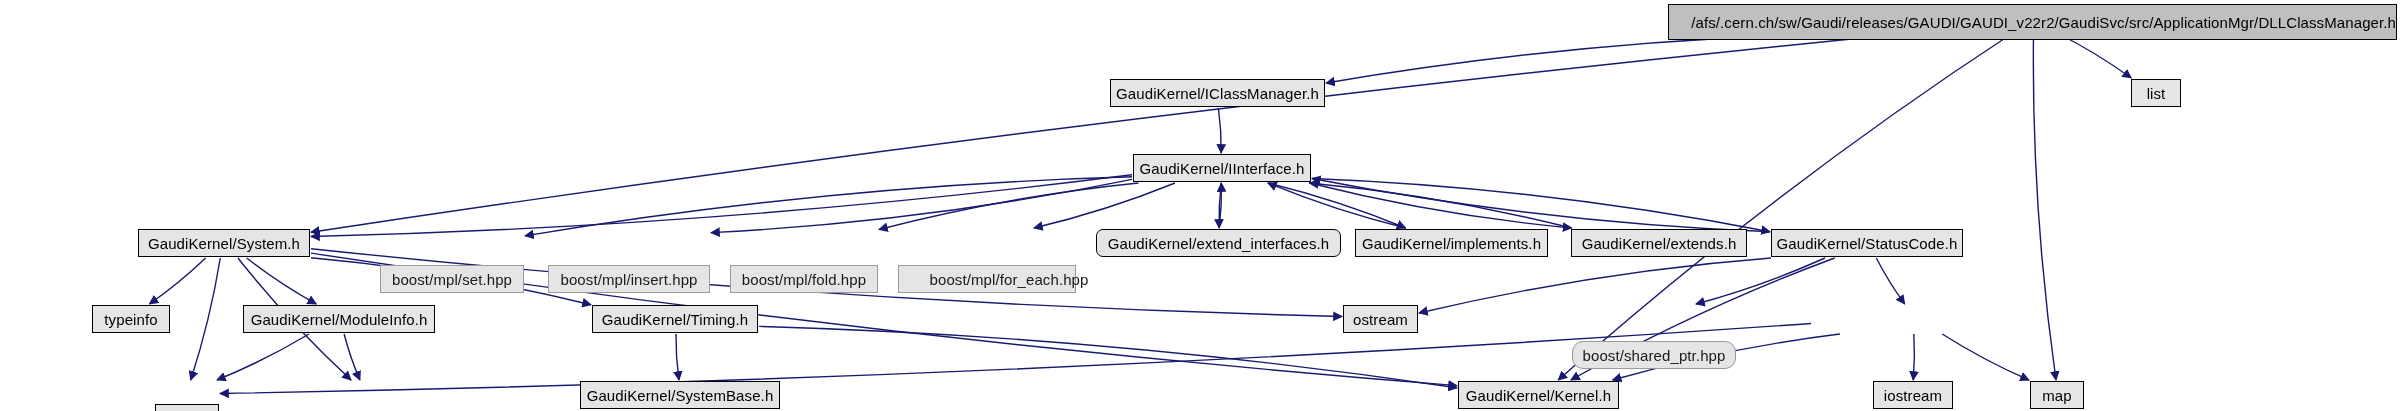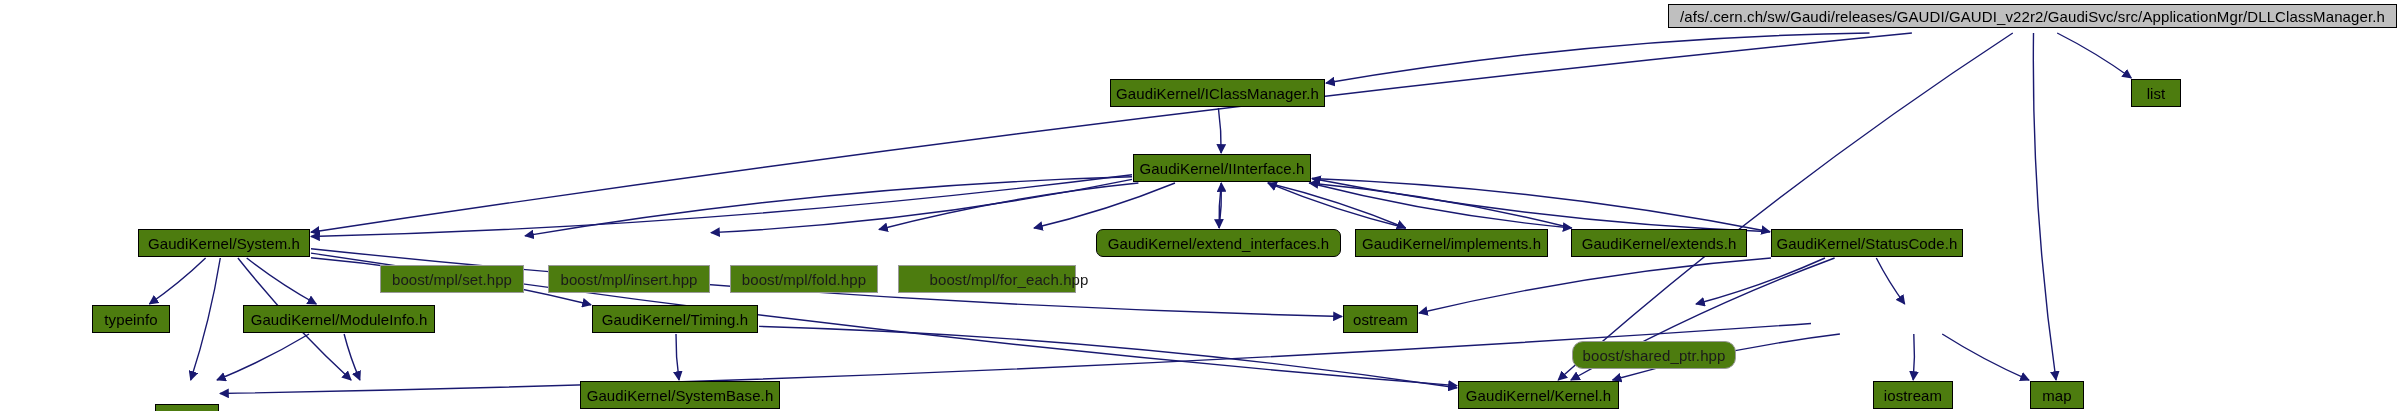--- a/index.html
+++ b/index.html
@@ -11,21 +11,21 @@
     overflow:hidden;
   }
   #edges{position:absolute;left:0;top:0;width:2401px;height:411px;}
   .node{
     position:absolute;
     box-sizing:border-box;
     display:flex;align-items:center;justify-content:center;
     white-space:nowrap;
     font-size:15px;
     color:#000000;
-    background:#4d7c0f;
+    background:#e5e5e5;
     border:1px solid #000000;
     letter-spacing:0.1px;
     z-index:5;
   }
   .node.root{background:#bfbfbf;border:1px solid #000000;}
   .node.ext{border:1px solid #9a9a9a;color:#1a1a1a;margin-top:36px;}
 </style>
 </head>
 <body>
 
@@ -68,21 +68,21 @@
       <path d="M 759.0 326.4 Q 1109.8 336.3 1457.0 387.8" fill="none" stroke="#191970" stroke-width="1.4" marker-end="url(#arrow)"></path>
       <path d="M 1825.0 258.0 Q 1762.3 286.0 1696.0 304.0" fill="none" stroke="#191970" stroke-width="1.4" marker-end="url(#arrow)"></path>
       <path d="M 1876.3 258.0 Q 1888.7 282.1 1904.7 304.0" fill="none" stroke="#191970" stroke-width="1.4" marker-end="url(#arrow)"></path>
       <path d="M 1834.6 258.0 Q 1698.1 308.8 1570.9 380.0" fill="none" stroke="#191970" stroke-width="1.4" marker-end="url(#arrow)"></path>
       <path d="M 1771.0 258.0 Q 1592.9 271.9 1419.0 313.0" fill="none" stroke="#191970" stroke-width="1.4" marker-end="url(#arrow)"></path>
       <path d="M 1811.0 323.5 Q 1016.4 379.4 220.0 393.5" fill="none" stroke="#191970" stroke-width="1.4" marker-end="url(#arrow)"></path>
       <path d="M 1839.9 334.0 Q 1724.5 348.2 1612.6 380.0" fill="none" stroke="#191970" stroke-width="1.4" marker-end="url(#arrow)"></path>
       <path d="M 1913.8 334.0 Q 1915.3 357.0 1913.2 380.0" fill="none" stroke="#191970" stroke-width="1.4" marker-end="url(#arrow)"></path>
       <path d="M 1942.2 334.0 Q 1983.8 360.4 2029.0 380.1" fill="none" stroke="#191970" stroke-width="1.4" marker-end="url(#arrow)"></path>
     </svg>
-<div class="node root" style="left: 1668px; top: 4px; width: 729px; height: 24px;">
+<div class="node root" style="left: 1668px; top: 4px; width: 729px; height: 36px; justify-content: flex-end;">
       <span>/afs/.cern.ch/sw/Gaudi/releases/GAUDI/GAUDI_v22r2/GaudiSvc/src/ApplicationMgr/DLLClassManager.h</span>
     </div>
     <div class="node" style="left: 2131px; top: 79px; width: 50px; height: 28px;">
       <span>list</span>
     </div>
     <div class="node" style="left: 1110px; top: 79px; width: 215px; height: 28px;">
       <span>GaudiKernel/IClassManager.h</span>
     </div>
     <div class="node" style="left: 1133px; top: 154px; width: 178px; height: 28px;">
       <span>GaudiKernel/IInterface.h</span>

